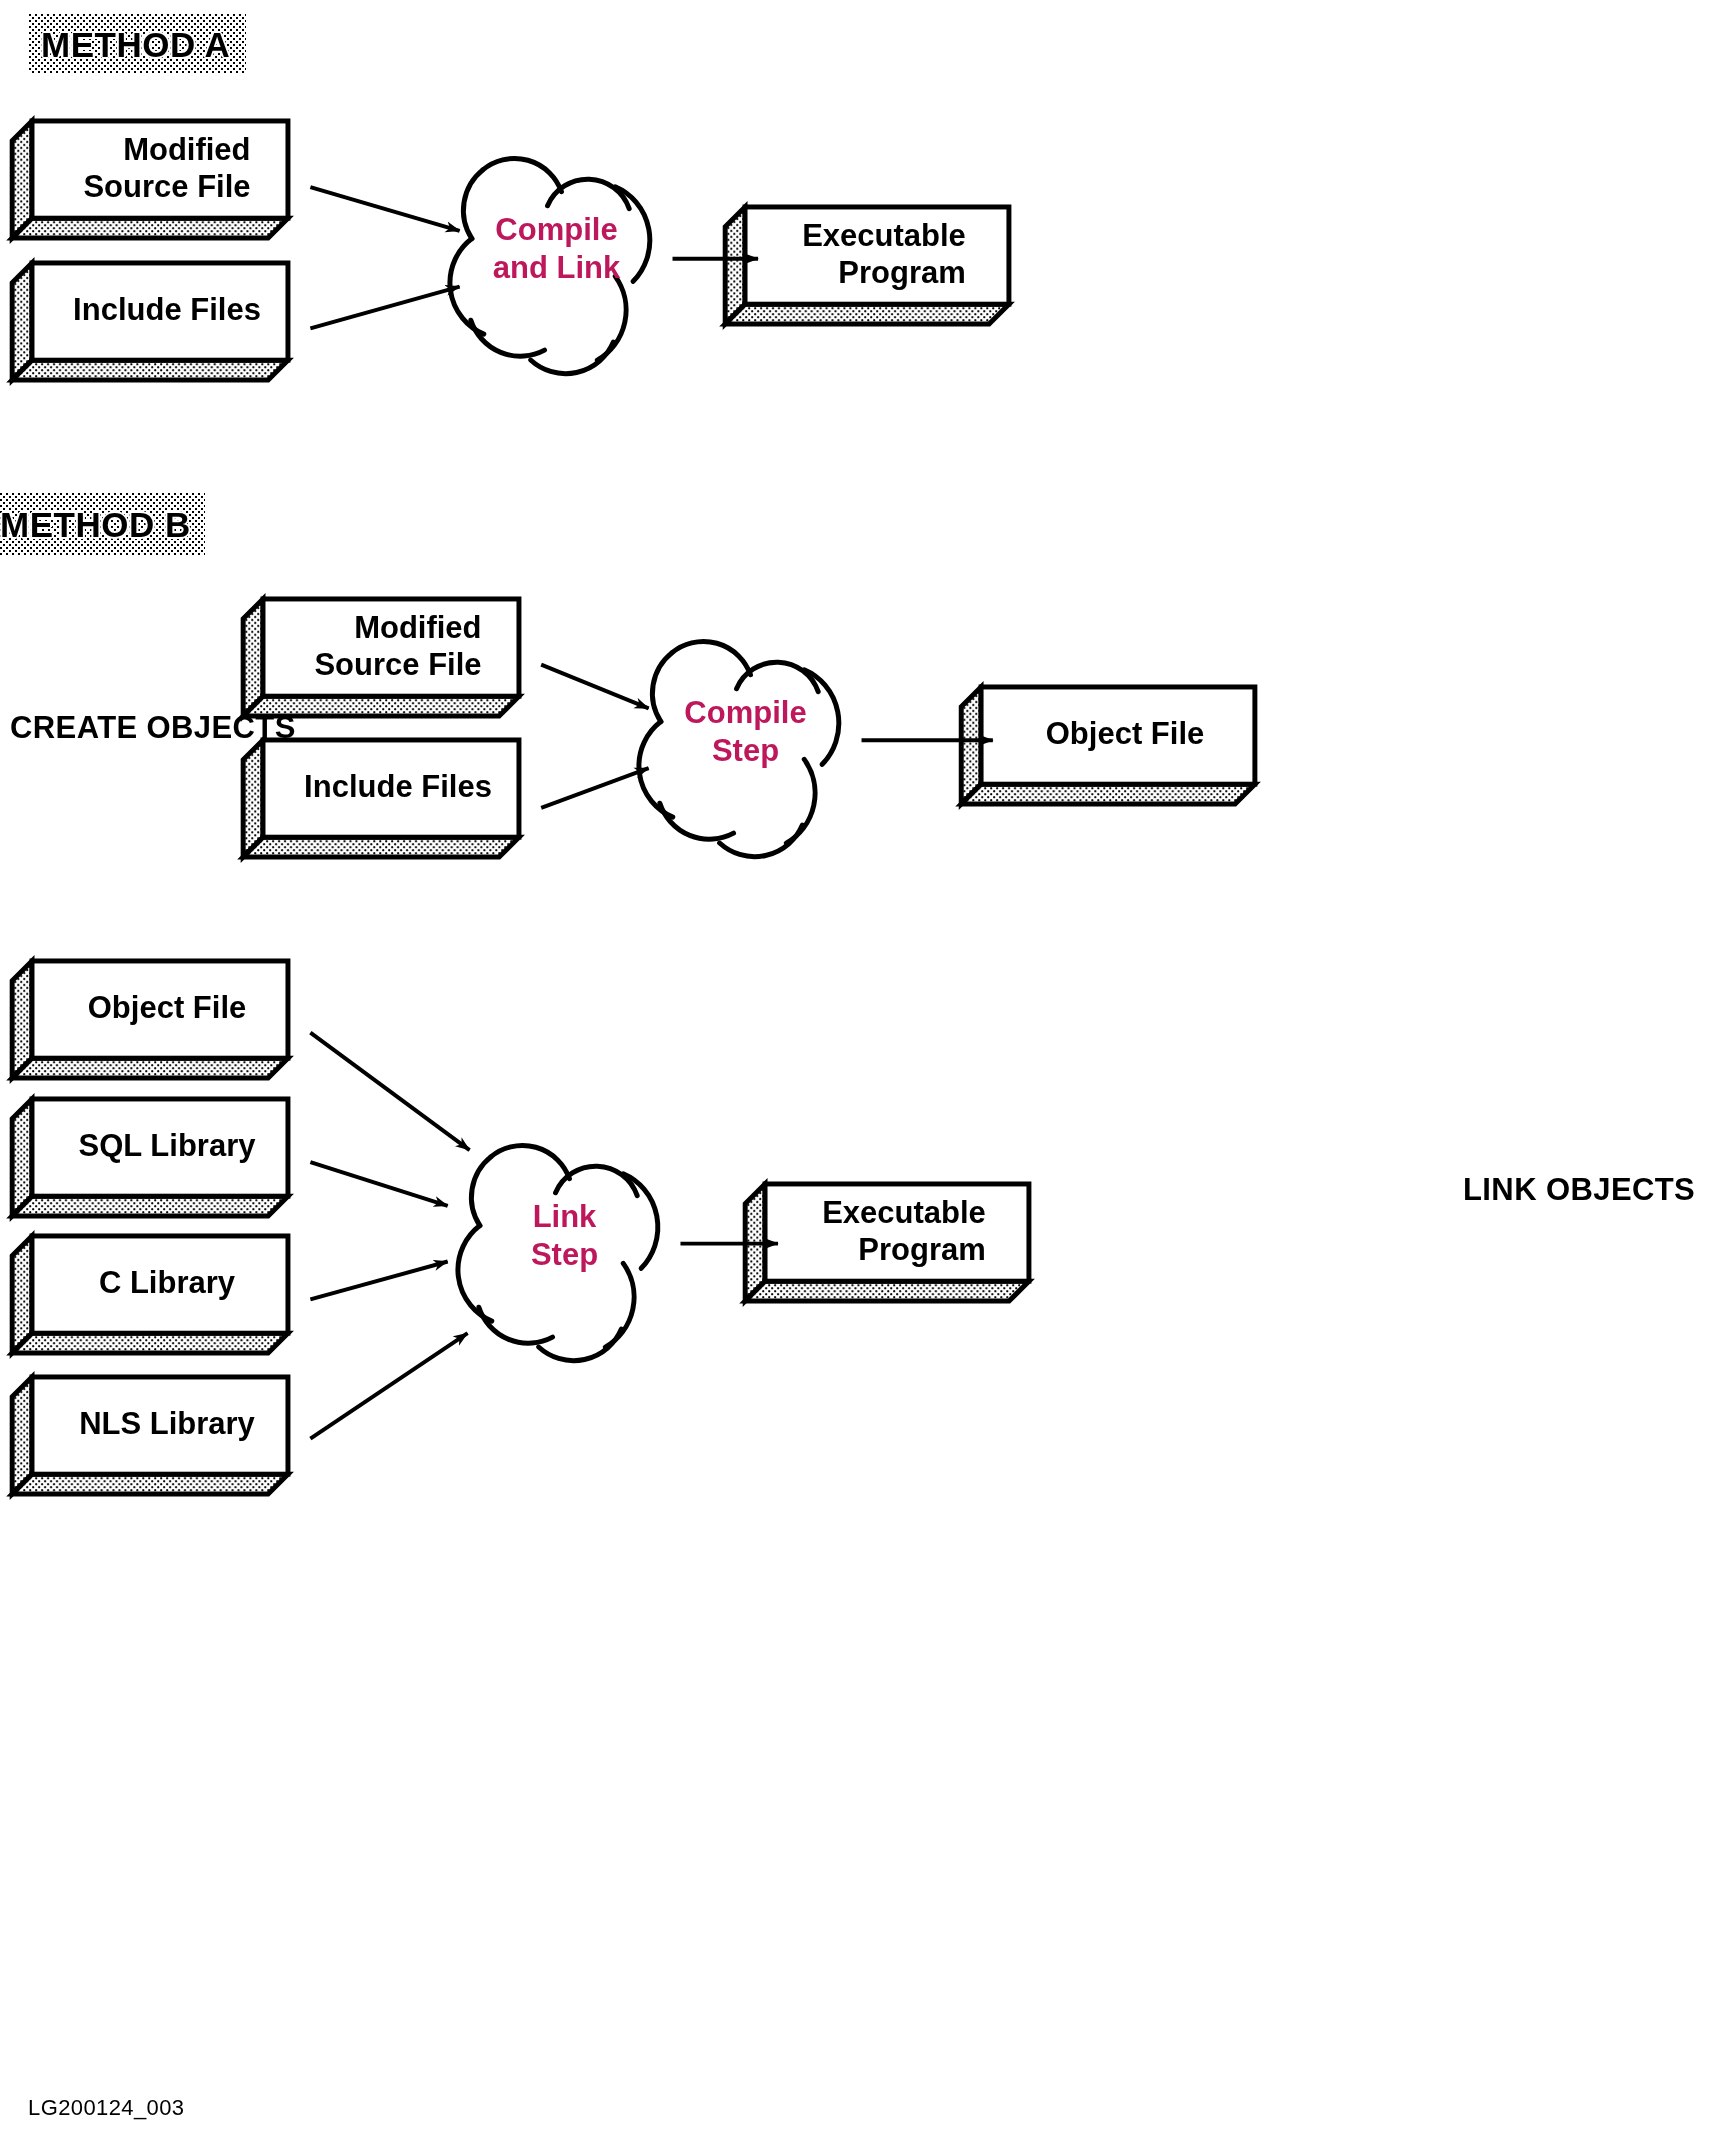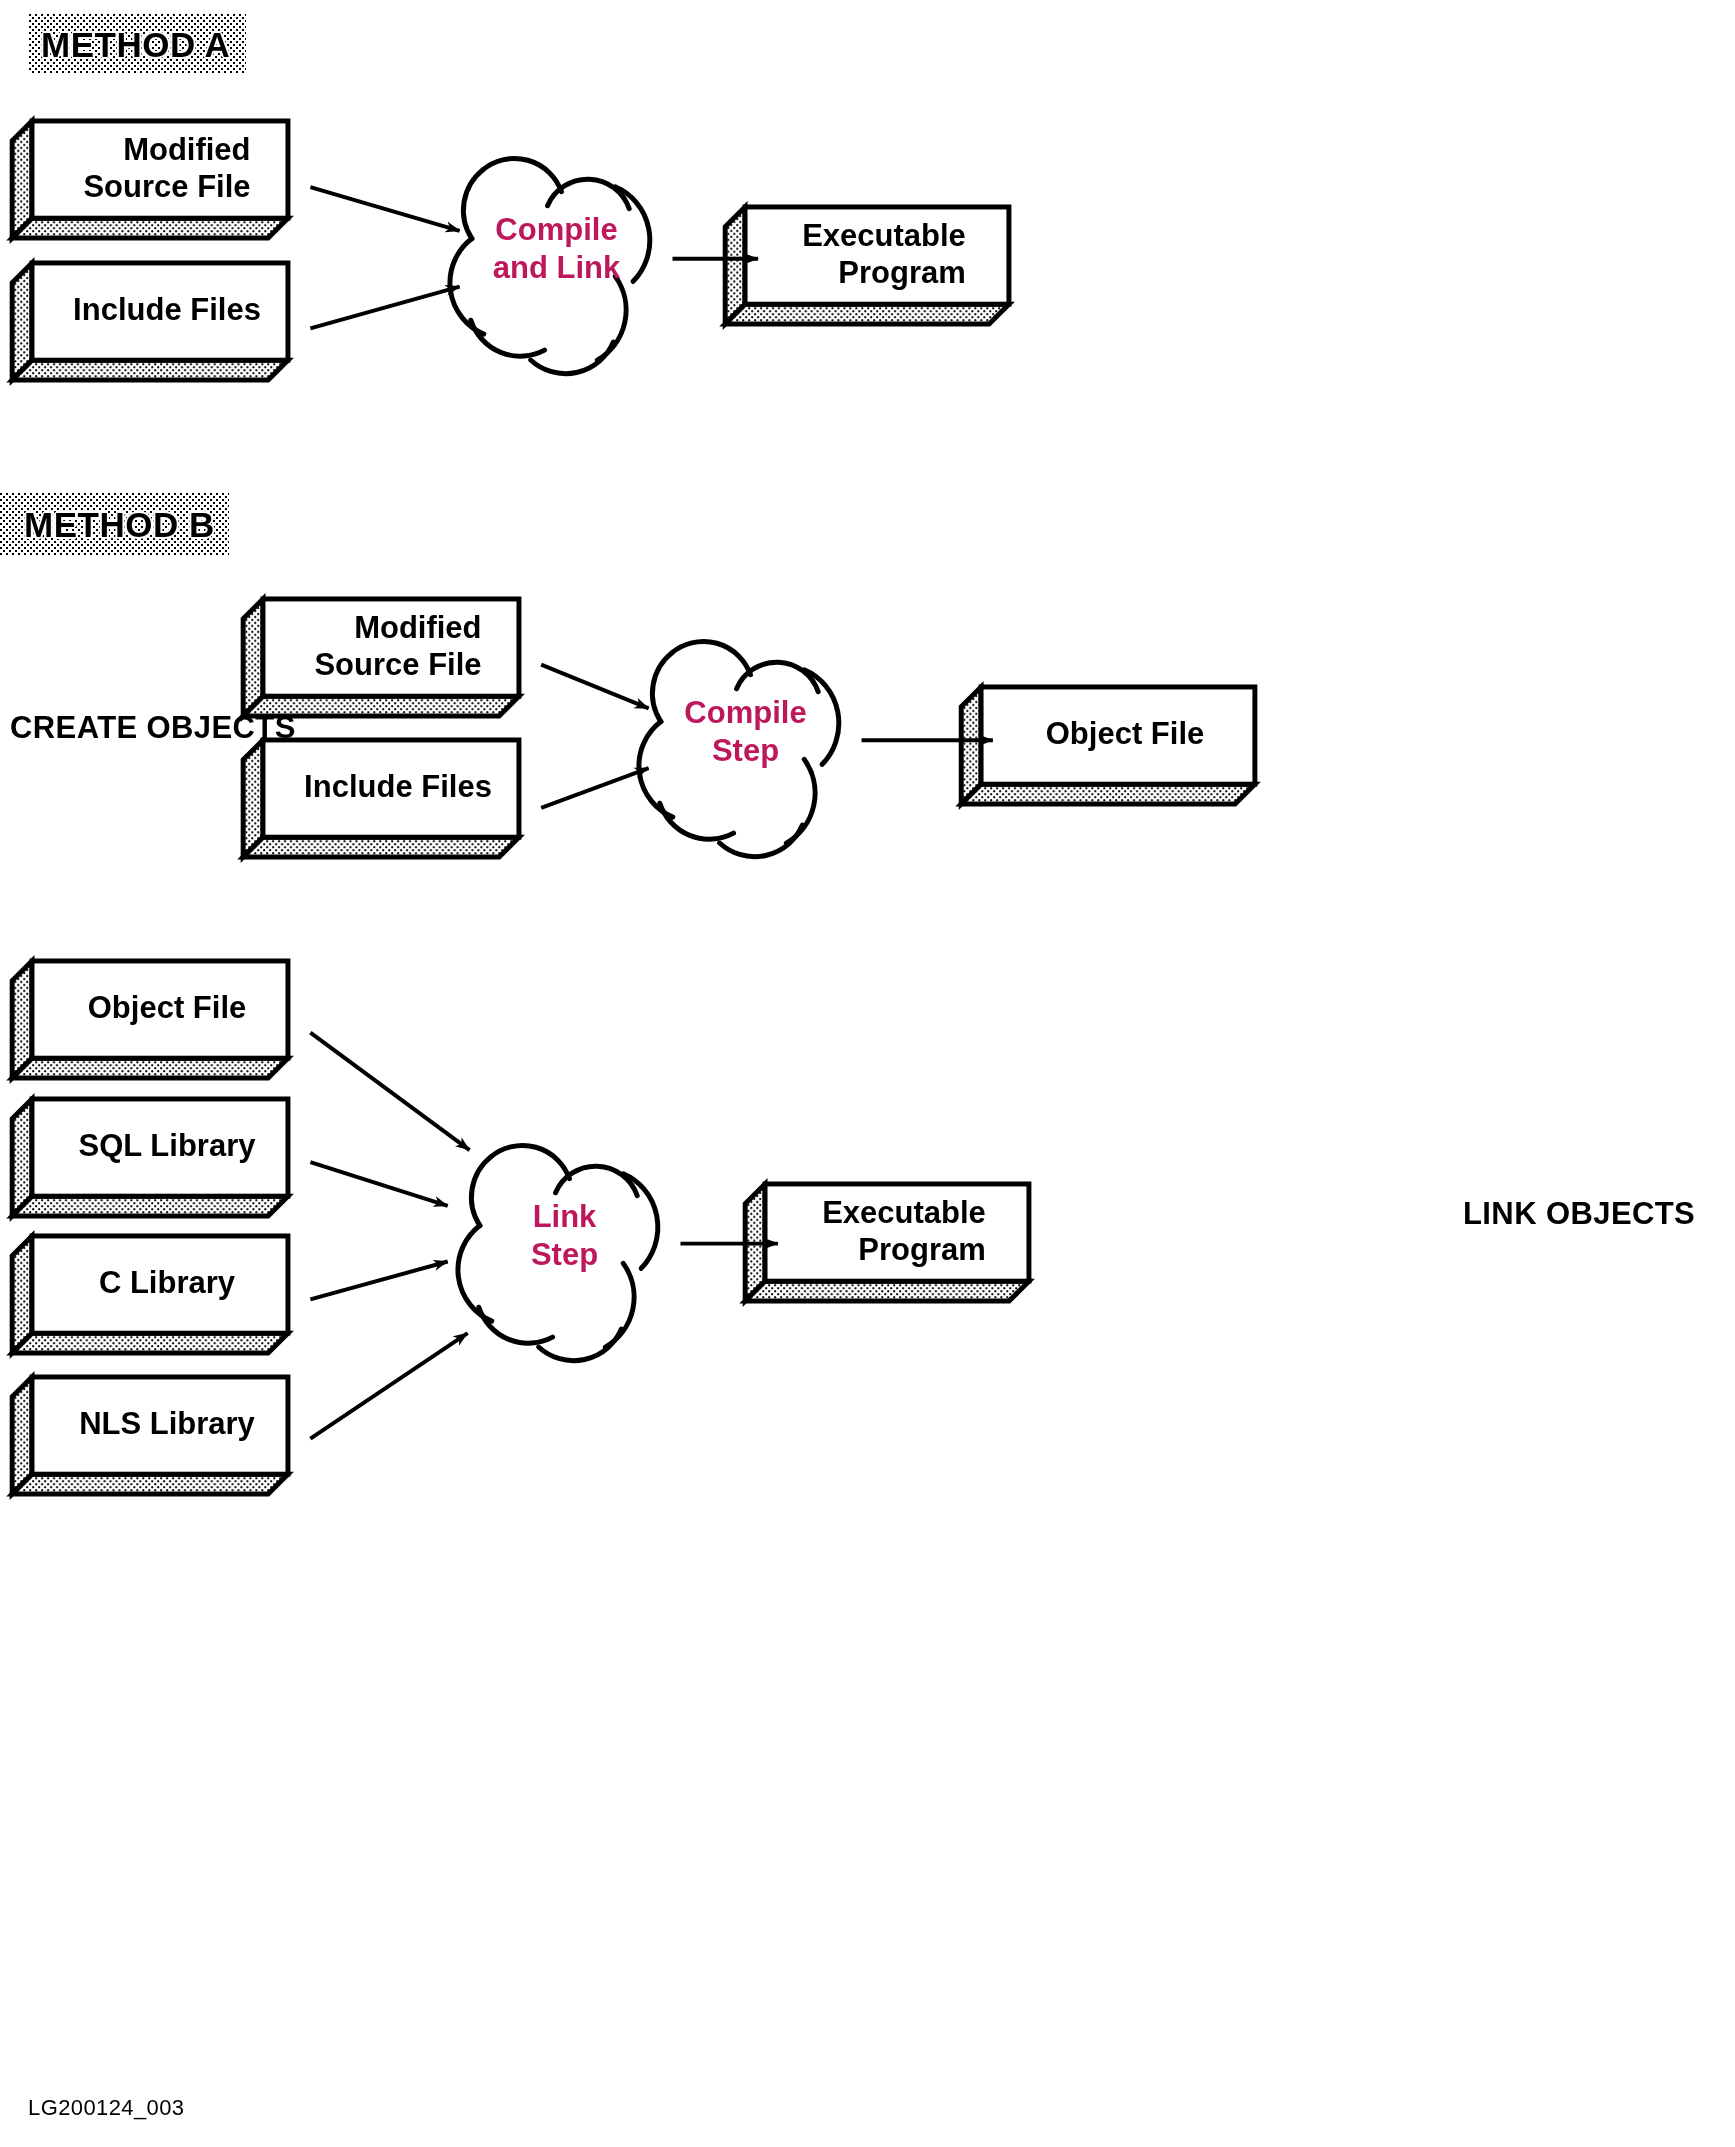--- a/index.html
+++ b/index.html
@@ -170,21 +170,21 @@
   <div class="box3d" style="left:721px; top:203px; width:308px; height:125px;">
     <svg width="308" height="125" viewBox="0 0 310 126">
       <polygon points="4,24 24,4 24,102 4,122" fill="url(#dots)" stroke="#000" stroke-width="5"></polygon>
       <polygon points="4,122 24,102 290,102 270,122" fill="url(#dots)" stroke="#000" stroke-width="5"></polygon>
       <rect x="24" y="4" width="266" height="98" fill="#ffffff" stroke="#000" stroke-width="5"></rect>
     </svg>
     <div class="label">Executable
 Program</div>
   </div>
 
-  <div class="section-header" style="left:0px; top:493px; width:205px; height:62px; padding-left:24px;">
+  <div class="section-header" style="left:0px; top:493px; width:205px; height:62px; padding-left:0;">
     <span class="txt">METHOD B</span>
   </div>
 
   <div class="plain-label" style="left:10px; top:710px;">CREATE OBJECTS</div>
 
   <div class="box3d" style="left:239px; top:595px; width:300px; height:125px;">
     <svg width="300" height="125" viewBox="0 0 302 126">
       <polygon points="4,24 24,4 24,102 4,122" fill="url(#dots)" stroke="#000" stroke-width="5"></polygon>
       <polygon points="4,122 24,102 282,102 262,122" fill="url(#dots)" stroke="#000" stroke-width="5"></polygon>
       <rect x="24" y="4" width="258" height="98" fill="#ffffff" stroke="#000" stroke-width="5"></rect>
@@ -284,21 +284,21 @@
   <div class="box3d" style="left:741px; top:1180px; width:308px; height:125px;">
     <svg width="308" height="125" viewBox="0 0 310 126">
       <polygon points="4,24 24,4 24,102 4,122" fill="url(#dots)" stroke="#000" stroke-width="5"></polygon>
       <polygon points="4,122 24,102 290,102 270,122" fill="url(#dots)" stroke="#000" stroke-width="5"></polygon>
       <rect x="24" y="4" width="266" height="98" fill="#ffffff" stroke="#000" stroke-width="5"></rect>
     </svg>
     <div class="label">Executable
 Program</div>
   </div>
 
-  <div class="plain-label" style="left:1463px; top:1196px;">LINK OBJECTS</div>
+  <div class="plain-label" style="left:1463px; top:1172px;">LINK OBJECTS</div>
 
   <svg id="arrows" viewBox="0 0 1744 2158">
     <g fill="none" stroke="#000000" stroke-width="4" marker-end="url(#ah)">
 
       <path d="M312,188 L462,232"></path>
 
       <path d="M312,330 L462,288"></path>
 
       <path d="M676,260 L762,260"></path>
 

